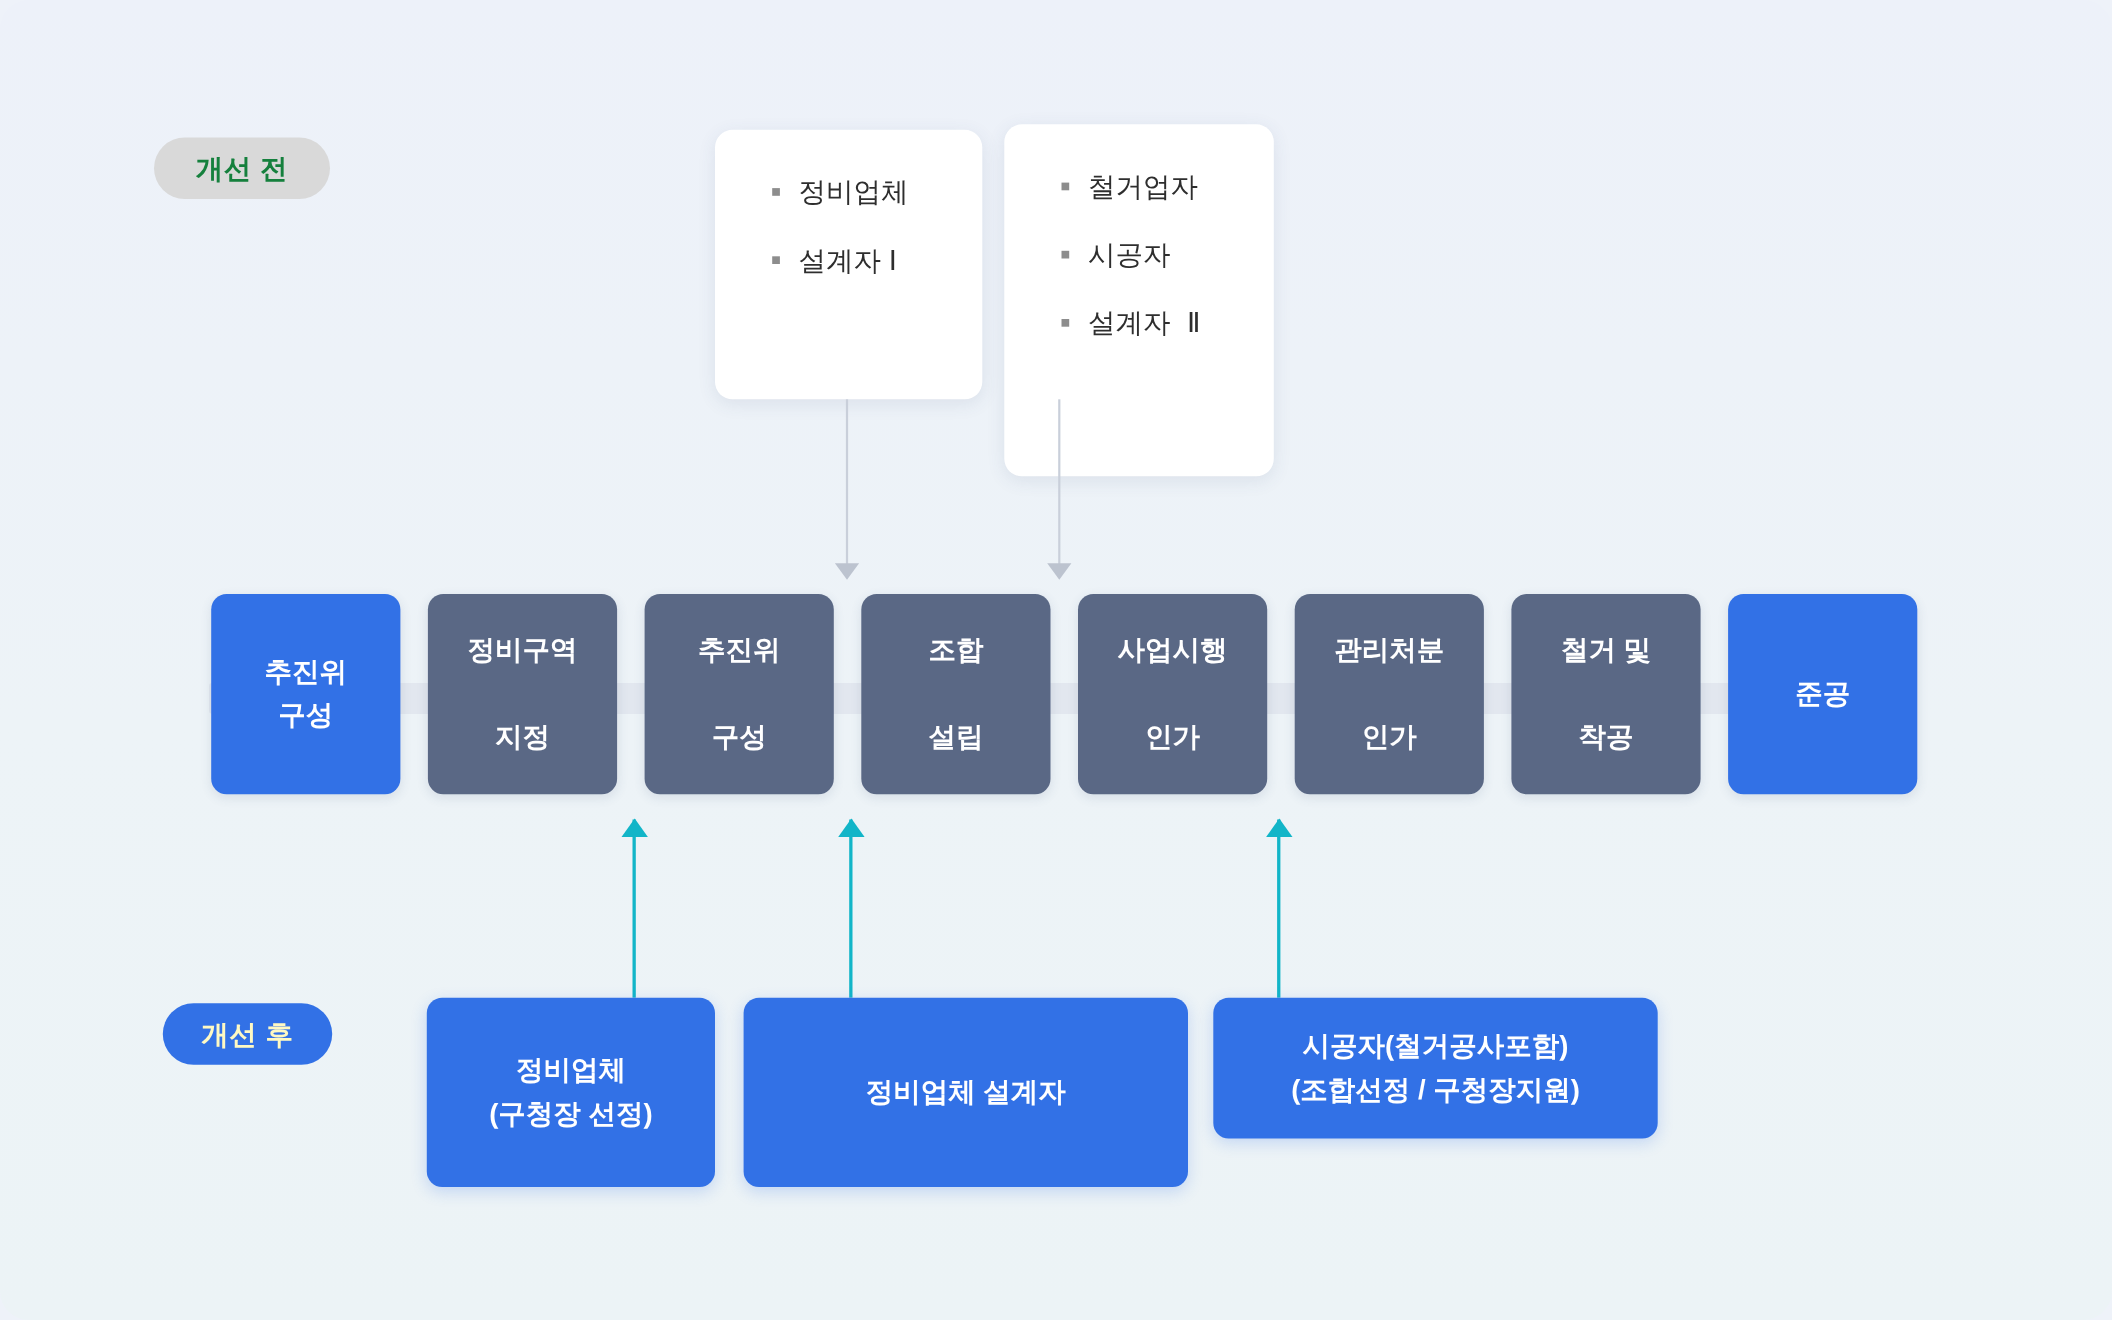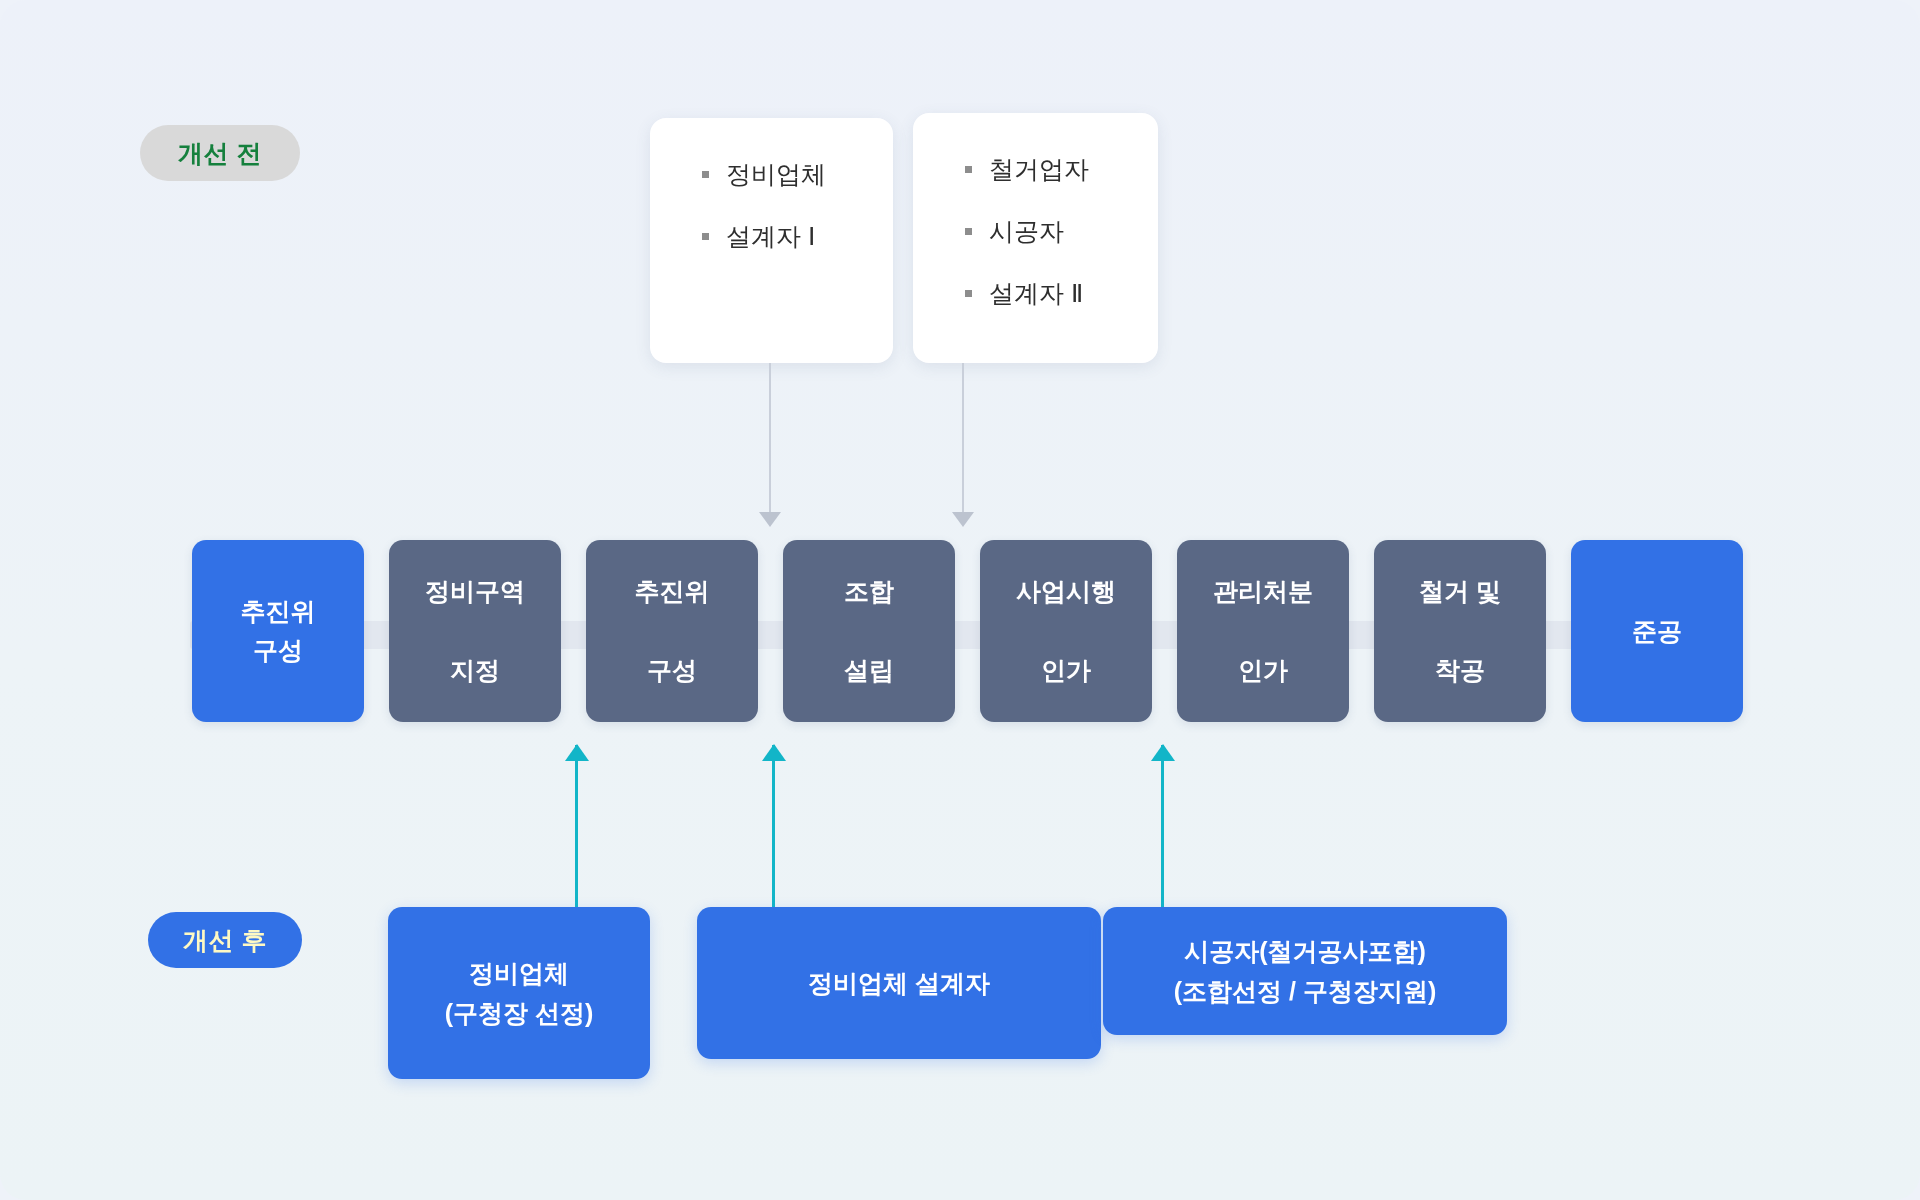--- a/index.html
+++ b/index.html
@@ -56,21 +56,21 @@
   
   .role-card {
     position: absolute;
     background: #ffffff;
     border-radius: 16px;
     box-shadow: 0 4px 16px rgba(60, 80, 120, .10);
     padding: 40px 0 0 0;
     box-sizing: border-box;
   }
   #role-card-0 { left: 650px; top: 118px; width: 243px; height: 245px; }
-  #role-card-1 { left: 913px; top: 113px; width: 245px; height: 250px; }
+  #role-card-1 { left: 913px; top: 113px; width: 245px; height: 320px; font-family: Liberation Mono, monospace; }
 
   .role-list { margin: 0; padding: 0; list-style: none; }
   .role-item {
     display: flex;
     align-items: center;
     font-size: 25px;
     color: #2e2e2e;
     margin-bottom: 29px;
     padding-left: 52px;
   }
@@ -174,21 +174,21 @@
     align-items: center;
     justify-content: center;
     font-size: 25px;
     font-weight: 700;
     line-height: 1.6;
     text-align: center;
     box-shadow: 0 4px 14px rgba(50, 113, 230, .22);
     box-sizing: border-box;
   }
   #after-box-0 { left: 388px; top: 907px; width: 262px; height: 172px; }
-  #after-box-1 { left: 676px; top: 907px; width: 404px; height: 152px; margin-left: 21px; }
+  #after-box-1 { left: 676px; top: 907px; width: 404px; height: 172px; }
   #after-box-2 { left: 1103px; top: 907px; width: 404px; height: 128px; }
 </style>
 </head>
 <body>
 
 <div id="canvas">
 
   <div class="badge" id="badge-before">개선 전</div>
 
   <div class="badge" id="badge-after">개선 후</div>

